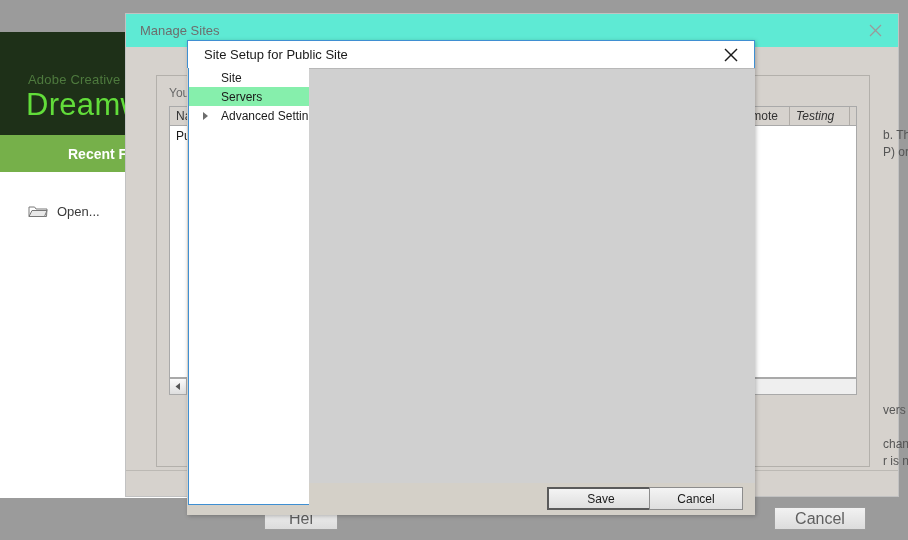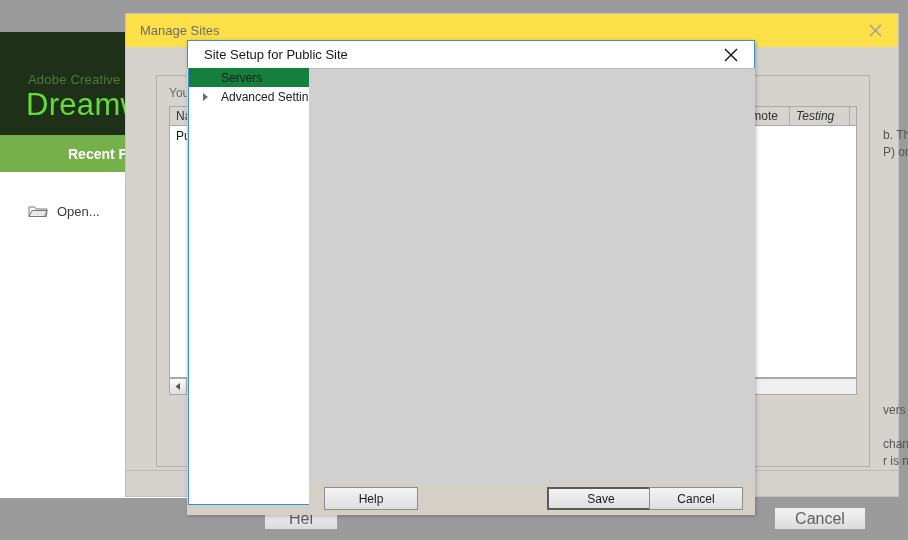--- a/index.html
+++ b/index.html
@@ -100,21 +100,21 @@
     left: 126px;
     top: 14px;
     width: 772px;
     height: 482px;
     background: #d4d0c8;
     box-shadow: 0 0 0 1px #c2c2c2;
   }
   #ms-titlebar {
     position: relative;
     height: 33px;
-    background: #fde047;
+    background: #5eead4;
     border-bottom: 1px solid #ffffff;
   }
   #ms-title {
     position: absolute;
     left: 14px;
     top: 9px;
     font-size: 13px;
     color: #6d6d6d;
     white-space: nowrap;
   }
@@ -341,21 +341,21 @@
     height: 19px;
     display: flex;
     align-items: center;
     font-size: 12px;
     color: #1a1a1a;
     padding-left: 32px;
     box-sizing: border-box;
     cursor: pointer;
     white-space: nowrap;
   }
-  .nav-item.selected { background: #15803d; }
+  .nav-item.selected { background: #86efac; }
   .nav-arrow {
     position: absolute;
     left: 14px;
     top: 6px;
     width: 0;
     height: 0;
     border-left: 5px solid #6d6d6d;
     border-top: 4px solid transparent;
     border-bottom: 4px solid transparent;
   }
@@ -493,31 +493,33 @@
       <div id="ss-title">Site Setup for Public Site</div>
       <button id="ss-close" title="Close">
         <svg width="14" height="14" viewBox="0 0 14 14">
           <line x1="1" y1="1" x2="13" y2="13" stroke="#1a1a1a" stroke-width="1.4"></line>
           <line x1="13" y1="1" x2="1" y2="13" stroke="#1a1a1a" stroke-width="1.4"></line>
         </svg>
       </button>
     </div>
 
     <div id="ss-nav">
+      <div class="nav-item">
+        <span>Site</span>
+      </div>
       <div class="nav-item selected">
         <span>Servers</span>
       </div>
       <div class="nav-item">
         <span class="nav-arrow"></span>
         <span>Advanced Settings</span>
       </div>
     </div>
 
     <div id="ss-content"></div>
 
     <div id="ss-footer">
-      <div class="ss-btn" id="ss-help">Help</div>
       <div class="ss-btn default" id="ss-save">Save</div>
       <div class="ss-btn" id="ss-cancel">Cancel</div>
     </div>
   </div>
 
 </div>
 
 </body></html>

